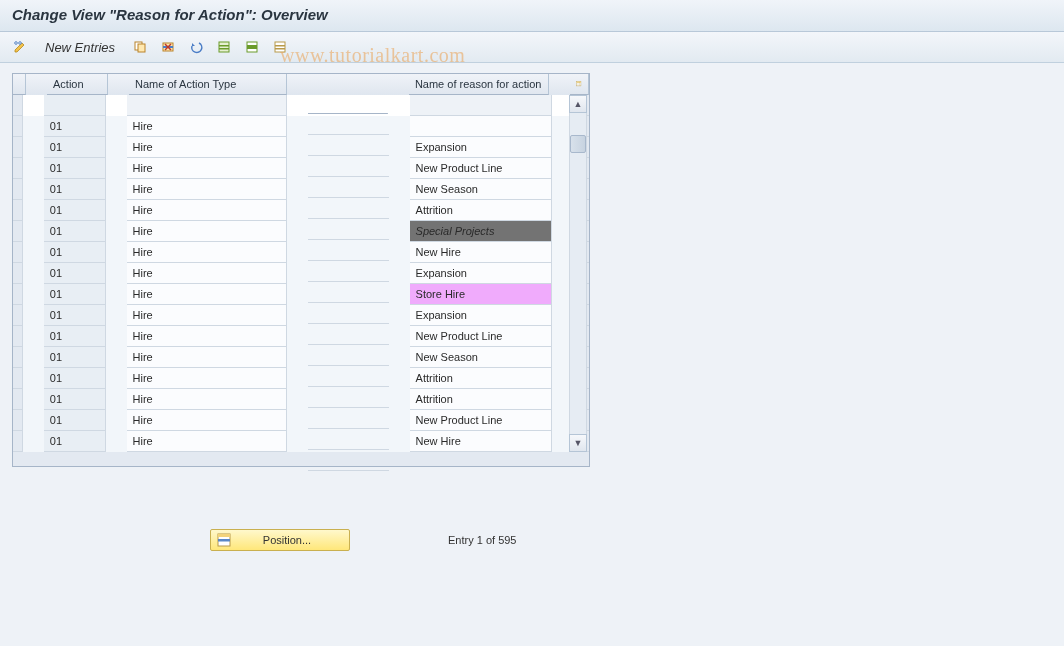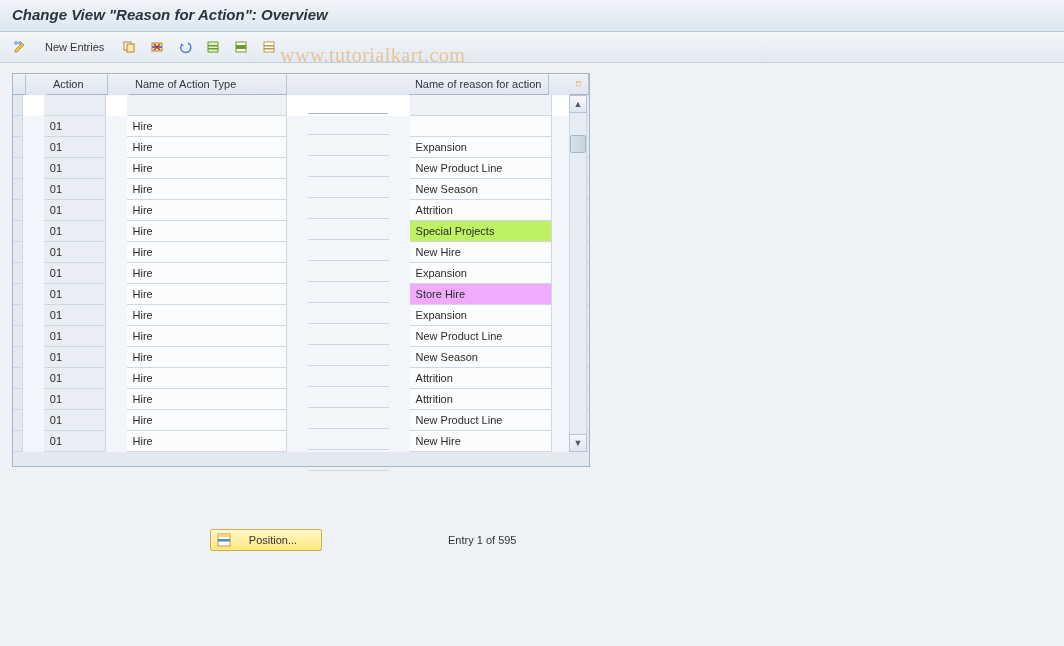--- a/index.html
+++ b/index.html
@@ -34,21 +34,21 @@
       align-items: center;
       justify-content: center;
       height: 20px;
       min-width: 20px;
       padding: 0 4px;
       border: 1px solid transparent;
       border-radius: 2px;
       cursor: pointer;
     }
     .toolbar-btn.new-entries { padding: 0 8px 0 4px; gap: 4px; }
-    .new-entries-text { font-size: 11px; color: #333; }
+    .new-entries-text { font-size: 13px; color: #333; font-style: italic; }
     .ico { width: 14px; height: 14px; display: inline-block; }
     .ico svg { width: 14px; height: 14px; }
     .work-area { padding: 10px 12px; position: relative; }
     .grid {
       border: 1px solid #a6b5c8;
       width: 578px;
       background: #fff;
       position: relative;
     }
     .grid-row { display: flex; height: 21px; gap: 21px; }
@@ -114,21 +114,21 @@
       position: absolute;
       left: 0; right: 0;
       top: 540px;
       display: flex;
       align-items: center;
       padding: 0 12px;
     }
     .position-btn {
       position: absolute;
       left: 210px;
-      width: 112px;
+      width: 140px;
       height: 22px;
       background: linear-gradient(to bottom, #fff8cc, #ffe77a);
       border: 1px solid #c9b050;
       border-radius: 2px;
       display: flex;
       align-items: center;
       padding: 0 6px;
       cursor: pointer;
       font-size: 11px;
       color: #333;
@@ -301,21 +301,21 @@
           <div class="cell col-name-type" style="background: rgb(251, 252, 254);">Hire</div>
           <div class="cell col-reason">04</div>
           <div class="cell col-name-reason" style="background: rgb(251, 252, 254);">Attrition</div>
           <div class="cell col-scroll"></div>
         </div>
         <div class="grid-row data-row light">
           <div class="cell col-sel"></div>
           <div class="cell col-action">01</div>
           <div class="cell col-name-type" style="background: rgb(251, 252, 254);">Hire</div>
           <div class="cell col-reason">05</div>
-          <div class="cell col-name-reason" style="background: #bef264;">Special Projects</div>
+          <div class="cell col-name-reason" style="background: #737373; font-style: italic;">Special Projects</div>
           <div class="cell col-scroll"></div>
         </div>
         <div class="grid-row data-row light">
           <div class="cell col-sel"></div>
           <div class="cell col-action">01</div>
           <div class="cell col-name-type" style="background: rgb(251, 252, 254);">Hire</div>
           <div class="cell col-reason">06</div>
           <div class="cell col-name-reason" style="background: rgb(251, 252, 254);">New Hire</div>
           <div class="cell col-scroll"></div>
         </div>

